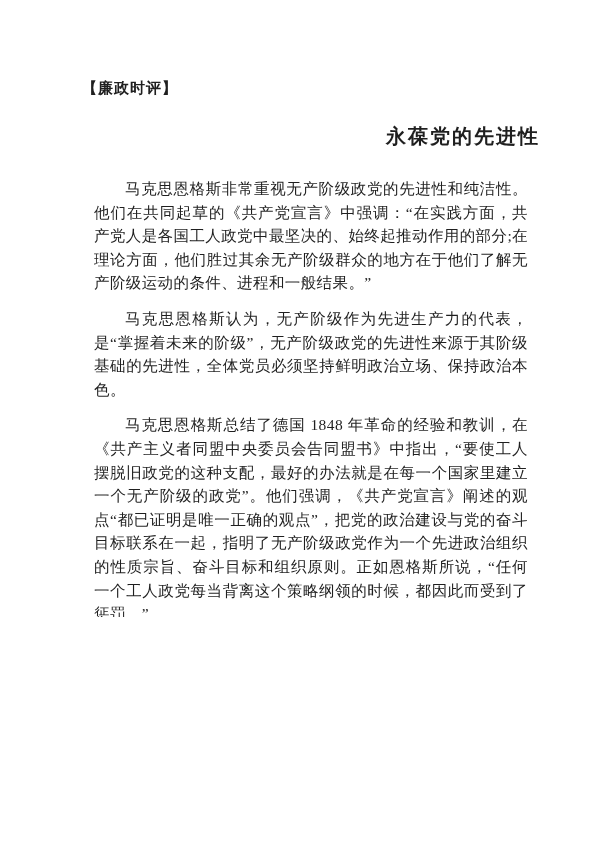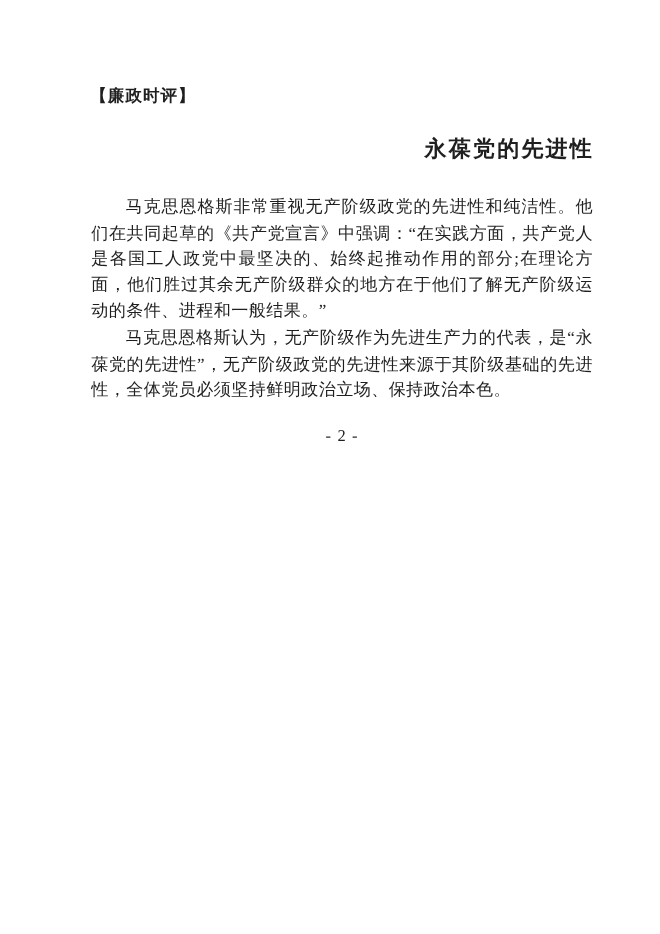--- a/index.html
+++ b/index.html
@@ -33,21 +33,21 @@
     line-height: 28px;
   }
   .body-text {
     margin-top: 27px;
     font-size: 15.5px;
     line-height: 23.6px;
     text-align: justify;
     text-justify: inter-ideograph;
   }
   .body-text p {
-    margin: 1px;
+    margin: 12px;
     padding: 0;
     text-indent: 2em;
     letter-spacing: 0.4px;
     word-break: break-all;
   }
   .page-number {
     margin-top: 22px;
     text-align: center;
     font-size: 15px;
     letter-spacing: 1px;
@@ -56,17 +56,18 @@
 </head>
 <body>
 
 <div class="page">
   <div class="doc-header">【廉政时评】</div>
 
   <h1 class="doc-title">永葆党的先进性</h1>
 
   <div class="body-text">
     <p>马克思恩格斯非常重视无产阶级政党的先进性和纯洁性。他们在共同起草的《共产党宣言》中强调：“在实践方面，共产党人是各国工人政党中最坚决的、始终起推动作用的部分;在理论方面，他们胜过其余无产阶级群众的地方在于他们了解无产阶级运动的条件、进程和一般结果。”</p>
-    <p>马克思恩格斯认为，无产阶级作为先进生产力的代表，是“永葆党的先进性”，无产阶级政党的先进性来源于其阶级基础的先进性，全体党员必须坚持鲜明政治立场、保持政治本色。</p>
+    <p>马克思恩格斯认为，无产阶级作为先进生产力的代表，是“掌握着未来的阶级”，无产阶级政党的先进性来源于其阶级基础的先进性，全体党员必须坚持鲜明政治立场、保持政治本色。</p>
+    <p>马克思恩格斯总结了德国 1848 年革命的经验和教训，在《共产主义者同盟中央委员会告同盟书》中指出，“要使工人摆脱旧政党的这种支配，最好的办法就是在每一个国家里建立一个无产阶级的政党”。他们强调，《共产党宣言》阐述的观点“都已证明是唯一正确的观点”，把党的政治建设与党的奋斗目标联系在一起，指明了无产阶级政党作为一个先进政治组织的性质宗旨、奋斗目标和组织原则。正如恩格斯所说，“任何一个工人政党每当背离这个策略纲领的时候，都因此而受到了惩罚。”</p>
   </div>
 
   <div class="page-number">- 2 -</div>
 </div>
 
 </body></html>

